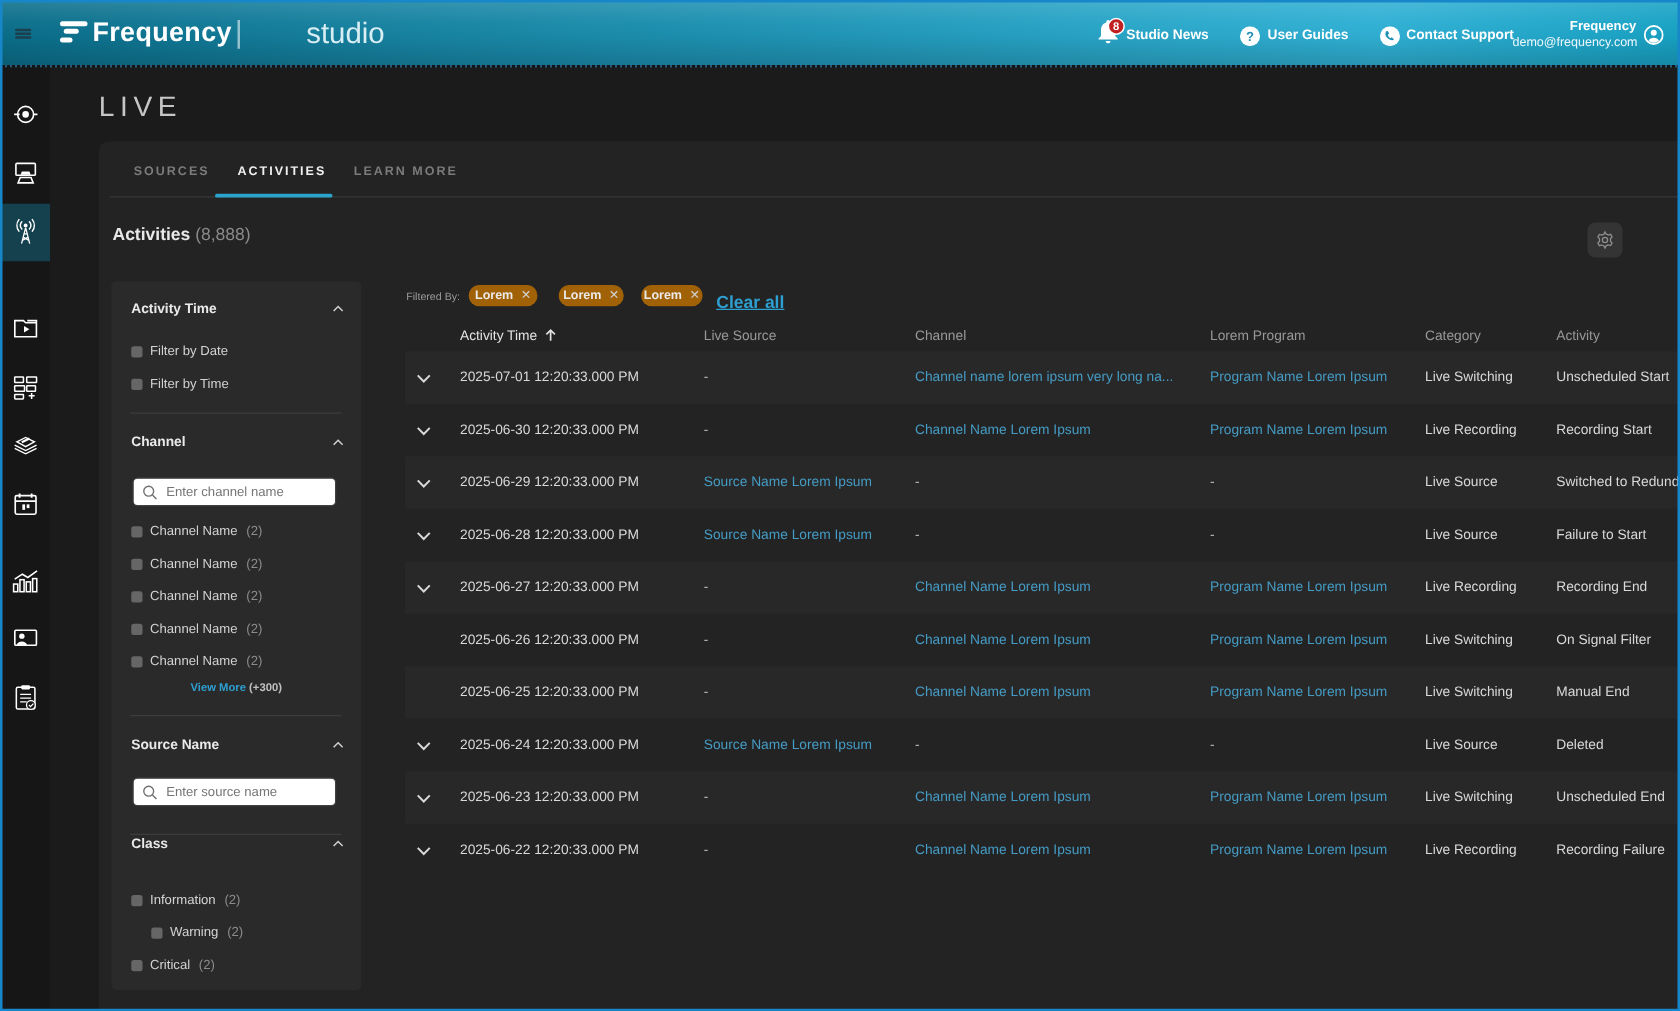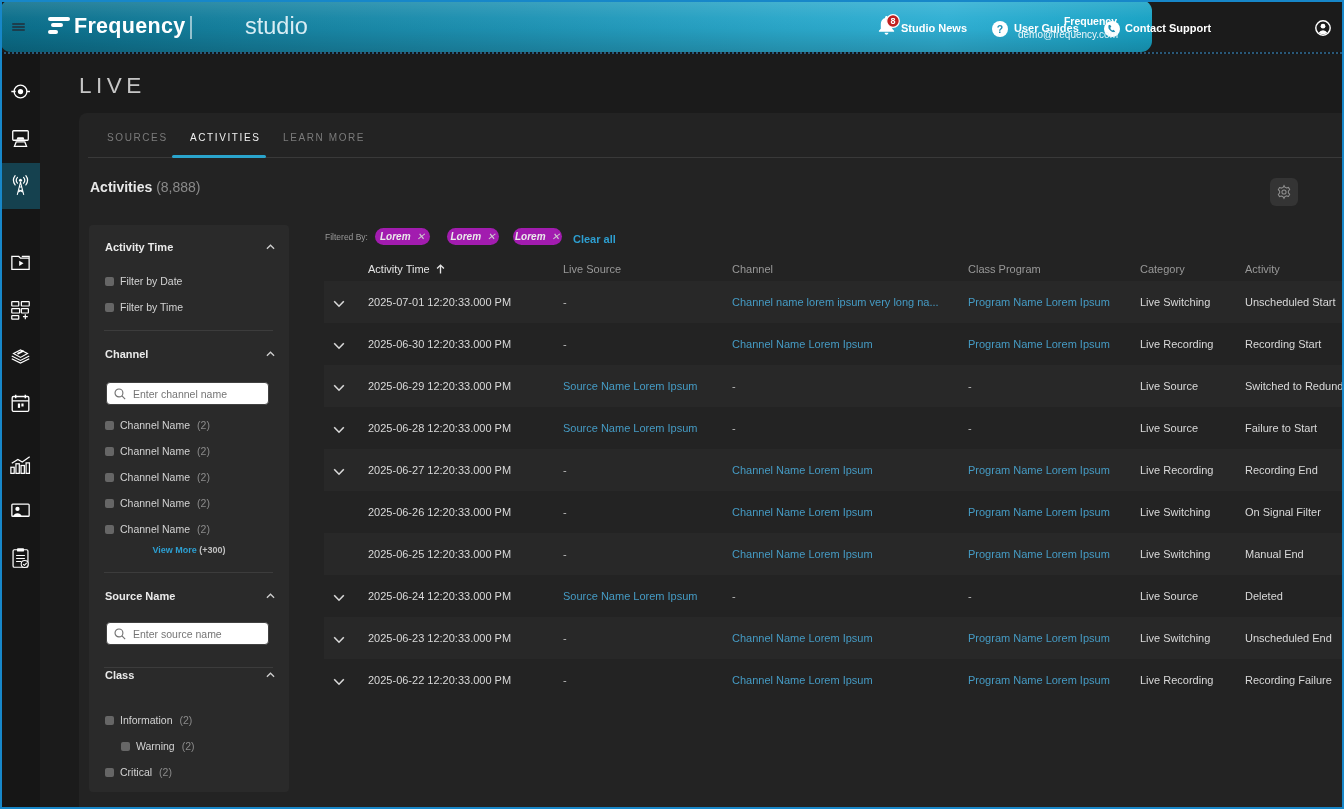--- a/index.html
+++ b/index.html
@@ -1,23 +1,22 @@
 <!DOCTYPE html>
 <html><head>
 <meta charset="utf-8">
 <style>
 * { margin:0; padding:0; box-sizing:border-box; }
 html,body { width:1344px; height:809px; overflow:hidden; background:#1b1b1b; font-family:"Liberation Sans",sans-serif; }
 #borderoverlay { position:absolute; left:0; top:0; width:1344px; height:809px; border:2px solid #1787c9; z-index:99; pointer-events:none; }
 
 
-#topbar { position:absolute; left:0; top:0; width:1152px; height:52px;
+#topbar { position:absolute; left:0; top:0; width:1344px; height:52px;
   background:linear-gradient(180deg, rgba(255,255,255,0.13) 0%, rgba(255,255,255,0.02) 35%, rgba(0,0,0,0.02) 55%, rgba(0,0,0,0.16) 100%),
              linear-gradient(94deg,#0b6e8a 0%, #15809e 20%, #1f93b4 45%, #2aa7c9 68%, #30b0d4 82%, #18a2c4 100%);
-  border-radius:11px;
   }
 #topdots { position:absolute; left:0; top:52px; width:1344px; height:2px;
   background:repeating-linear-gradient(90deg, #2a5878 0 2px, #131517 2px 4px); }
 #hamb { position:absolute; left:12px; top:23px; width:13px; }
 #hamb div { height:1.6px; background:#1c3e4d; border-radius:1px; margin-bottom:1.6px; }
 #logobars div { position:absolute; background:#fff; border-radius:2.5px; height:3.9px; }
 #lb1 { left:48px; top:17px; width:22px; }
 #lb2 { left:50.7px; top:23.4px; width:12px; }
 #lb3 { left:48px; top:29.9px; width:10px; }
 .tb { position:absolute; white-space:nowrap; color:#fff; }
@@ -31,21 +30,21 @@
 
 #sidebar { position:absolute; left:0; top:54px; width:40px; height:755px; background:#161616; }
 .sicon { position:absolute; left:0; width:40px; height:46px; display:flex; align-items:center; justify-content:center; }
 .sicon.active { background:#15414f; }
 
 
 #live { position:absolute; left:79px; top:73px; font-size:22.5px; color:#c6c6c6; letter-spacing:4.5px; }
 #panel { position:absolute; left:79px; top:113px; width:1265px; height:696px; background:#232323; border-radius:8px 0 0 0; }
 
 
-.tab { position:absolute; top:19px; font-size:10px; letter-spacing:1.6px; color:#7b7b7b; font-weight:normal; white-space:nowrap; }
+.tab { position:absolute; top:19px; font-size:10px; letter-spacing:1.6px; color:#7b7b7b; font-weight:bold; white-space:nowrap; }
 #tabline { position:absolute; left:9px; top:44px; right:0; height:1px; background:#393939; }
 #tabunder { position:absolute; left:93px; top:41.5px; width:94px; height:3.5px; background:#2aa4cc; border-radius:2px; }
 #acttitle { position:absolute; left:11px; top:66px; font-size:14px; font-weight:bold; color:#e8e8e8; }
 #acttitle span { color:#8a8a8a; font-weight:400; }
 #gearbtn { position:absolute; left:1191px; top:65px; width:28px; height:28px; background:#343434; border-radius:6px; display:flex; align-items:center; justify-content:center; }
 
 
 #filters { position:absolute; left:10px; top:112px; width:200px; height:567px; background:#2a2a2a; border-radius:4px; color:#dcdcdc; }
 #filters > div { position:absolute; }
 .fhead { left:16px; right:14px; font-size:11px; font-weight:bold; color:#eaeaea; display:flex; justify-content:space-between; align-items:center; }
@@ -56,23 +55,23 @@
 .searchbox svg { margin-right:7px; flex:none; }
 .count { color:#8b8b8b; margin-left:7px; }
 #viewmore { left:0; width:200px; text-align:center; font-size:9px; font-weight:bold; }
 #viewmore a { color:#2d9fd1; }
 #viewmore span { color:#c0c0c0; }
 
 
 #tablearea { position:absolute; left:245px; top:112px; right:0; }
 #tablearea > div { position:absolute; }
 #filteredby { left:1px; top:7px; font-size:8.5px; color:#9a9a9a;text-align:center; }
-.chip { top:2.5px; width:52px; height:17px; background:#a21caf; border-radius:9px; color:#eaeaea; font-size:10px; font-weight:bold; display:flex; align-items:center; justify-content:center;font-style:italic; }
+.chip { top:2.5px; width:52px; height:17px; background:#a16207; border-radius:9px; color:#eaeaea; font-size:10px; font-weight:bold; display:flex; align-items:center; justify-content:center; }
 .chip .x { margin-left:6px; color:#d0d0d0; font-weight:400; font-size:10px; }
-#clearall { left:249px; top:8px; font-size:11px; font-weight:bold; color:#2d9fd1; }
+#clearall { left:249px; top:8px; font-size:14px; font-weight:bold; color:#2d9fd1;text-decoration:underline; }
 .hcell { top:38px; font-size:11px; color:#989898; white-space:nowrap; }
 #rows { left:0; top:56px; right:0; }
 .row { position:relative; height:42px; font-size:11px; color:#d9d9d9; }
 .row.alt { background:#282828; }
 .cell { position:absolute; top:15px; white-space:nowrap; }
 .c-chev { left:9px; top:17px; }
 .c-time { left:44px; }
 .c-src { left:239px; }
 .c-chan { left:408px; }
 .c-prog { left:644px; }
@@ -278,21 +277,21 @@
       <div class="chip" style="left:189px;width:49px;">Lorem <span class="x">✕</span></div>
       <div id="clearall">Clear all</div>
 
       <div class="hcell" style="left:44px;color:#e3e3e3;">Activity Time
         <svg width="9" height="10" viewBox="0 0 10 11" style="vertical-align:-1px;margin-left:3px;">
           <path d="M5 10.5 V2 M1.2 5 L5 1.2 L8.8 5" stroke="#e3e3e3" stroke-width="1.5" fill="none"></path>
         </svg>
       </div>
       <div class="hcell" style="left:239px;">Live Source</div>
       <div class="hcell" style="left:408px;">Channel</div>
-      <div class="hcell" style="left:644px;">Class Program</div>
+      <div class="hcell" style="left:644px;">Lorem Program</div>
       <div class="hcell" style="left:816px;">Category</div>
       <div class="hcell" style="left:921px;">Activity</div>
 
       <div id="rows">
         <div class="row alt">
           <span class="cell c-chev"><svg width="12" height="8" viewBox="0 0 12 8">
               <path d="M1.2 1.3 L6 6.2 L10.8 1.3" stroke="#d9d9d9" stroke-width="1.6" fill="none"></path>
             </svg></span>
           <span class="cell c-time">2025-07-01 12:20:33.000 PM</span>
           <span class="cell c-src"><span class="dash">-</span></span>

